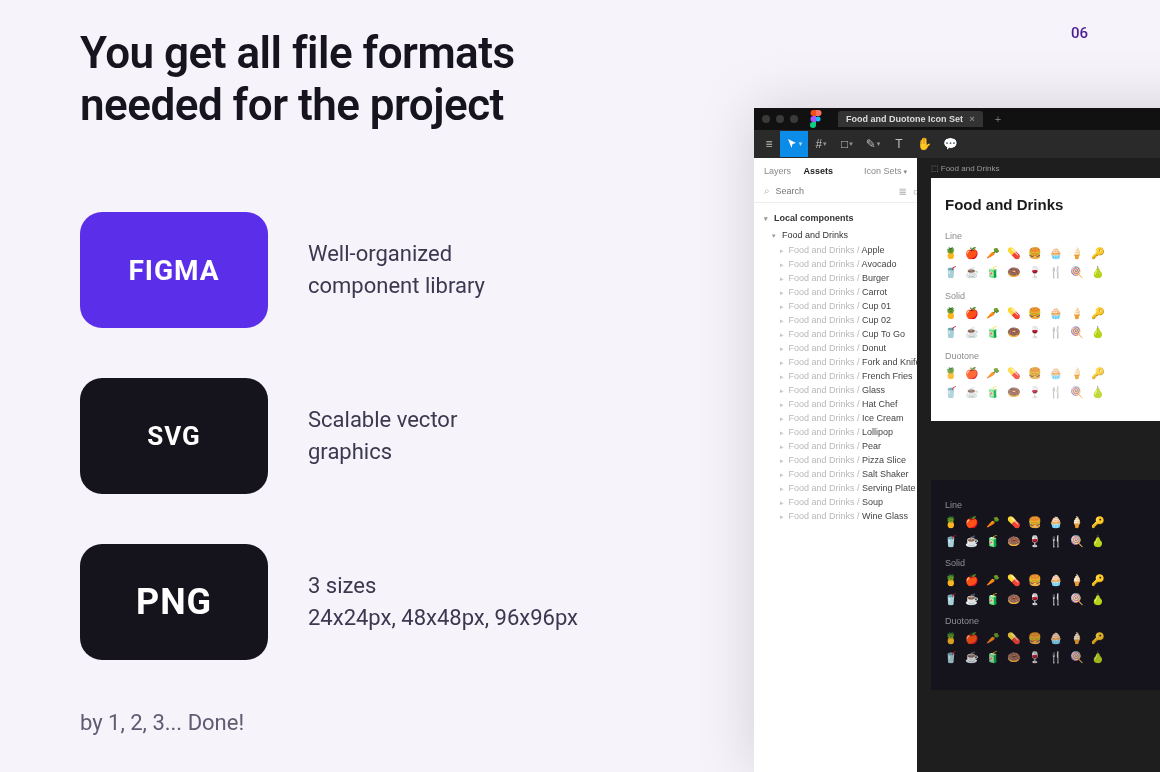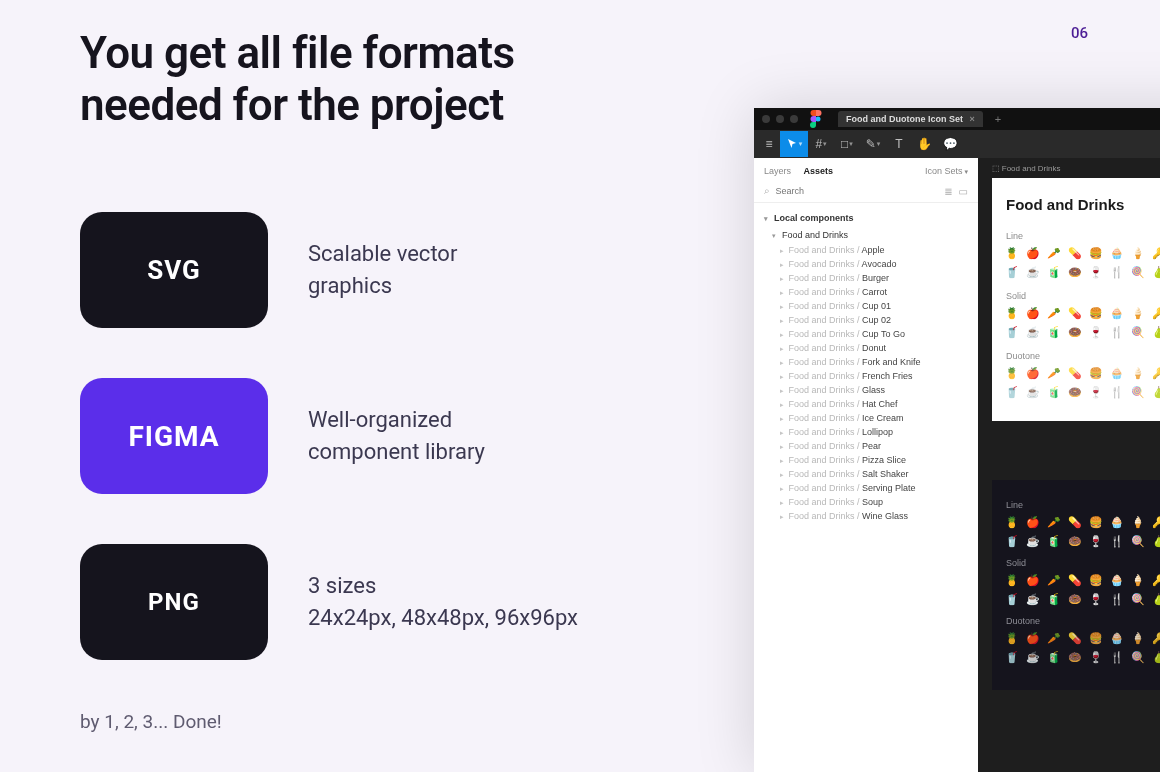--- a/index.html
+++ b/index.html
@@ -23,23 +23,23 @@
   }
   .row { display: flex; align-items: center; gap: 40px; margin-bottom: 50px;}
   .badge {
     width: 188px; height: 116px; border-radius: 22px;
     display: flex; align-items: center; justify-content: center;
     font-weight: 700; font-size: 28px; color: #fff; letter-spacing: 1px;
     flex: 0 0 188px;
   }
   .badge.figma { background: #5b2eea; }
   .badge.svg   { background: #15141d; font-size: 26px;}
-  .badge.png   { background: #15141d; font-size: 24px;}
+  .badge.png   { background: #15141d; font-size: 36px;}
   .desc { font-size: 22px; line-height: 1.45; color: #3b3850; font-weight: 400;}
-  .byline { position: absolute; left: 80px; top: 710px; font-size: 19px; color: #5f5b70; }
+  .byline { position: absolute; left: 80px; top: 710px; font-size: 22px; color: #5f5b70; }
 
   
   .mock {
     position: absolute; left: 754px; top: 108px;
     width: 500px; height: 664px;  
     background: #1c1c1c; border-radius: 6px 0 0 0;
     box-shadow: 0 0 60px rgba(0,0,0,0.15);
     font-family: -apple-system, "Helvetica Neue", Arial, sans-serif;
     color: #bbb;
     font-size: 9px;
@@ -64,21 +64,21 @@
     width: 26px; height: 26px; display: flex; align-items:center; justify-content:center;
     color: #bfbfbf;
     font-size:12px;
   }
   .mock .tool svg { width: 12px; height: 12px; }
   .mock .tool.menu { width:22px; }
   .mock .tool.primary { background: #0c8ce9; color:#fff; width:28px;}
   .mock .tool .chev { font-size:7px; margin-left:1px; opacity:.7;}
   .mock .body { display: flex; height: calc(100% - 50px); }
   .mock .sidebar {
-    width: 224px; background: #fff; color:#333;
+    width: 163px; background: #fff; color:#333;
     display:flex; flex-direction:column;
   }
   .mock .side-header {
     display:flex; align-items:center; justify-content:space-between; padding: 8px 10px 4px 10px;
     font-size:9px; color:#888;
   }
   .mock .side-header .tabs span{ margin-right:10px;}
   .mock .side-header .tabs .active{ color:#222; font-weight:600;}
   .mock .side-header .right{ color:#888; font-size:9px;}
   .mock .side-header .right .chev{font-size:7px; margin-left:2px;}
@@ -144,31 +144,31 @@
 
 <div class="page-num">06</div>
 
 <h1 class="headline">
   <span>You get all file formats</span><br>
   <span>needed for the project</span>
 </h1>
 
 <div class="formats">
   <div class="row">
+    <div class="badge figma">FIGMA</div>
+    <div class="desc">
+      <div>Well-organized</div>
+      <div>component library</div>
+    </div>
+  </div>
+  <div class="row">
     <div class="badge svg">SVG</div>
     <div class="desc">
       <div>Scalable vector</div>
       <div>graphics</div>
-    </div>
-  </div>
-  <div class="row">
-    <div class="badge figma">FIGMA</div>
-    <div class="desc">
-      <div>Well-organized</div>
-      <div>component library</div>
     </div>
   </div>
   <div class="row">
     <div class="badge png">PNG</div>
     <div class="desc">
       <div>3 sizes</div>
       <div>24x24px, 48x48px, 96x96px</div>
     </div>
   </div>
 </div>

